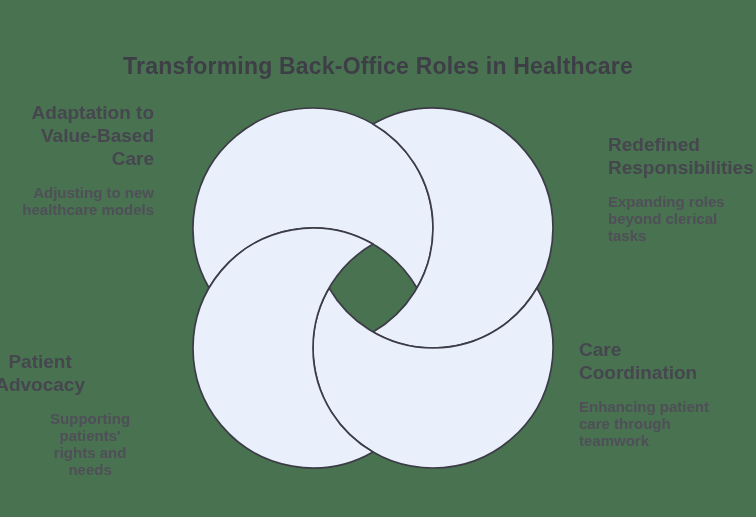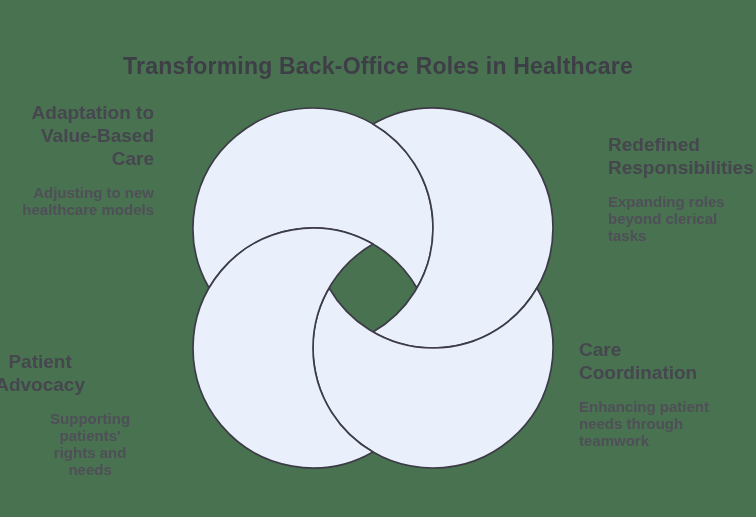--- a/index.html
+++ b/index.html
@@ -90,17 +90,17 @@
     <h2 class="heading">Patient
 Advocacy</h2>
     <p class="body">Supporting patients'
 rights and needs</p>
   </div>
 
   <div class="label br">
     <h2 class="heading">Care
 Coordination</h2>
     <p class="body">Enhancing patient
-needs through
+care through
 teamwork</p>
   </div>
 
 </div>
 
 </body></html>

